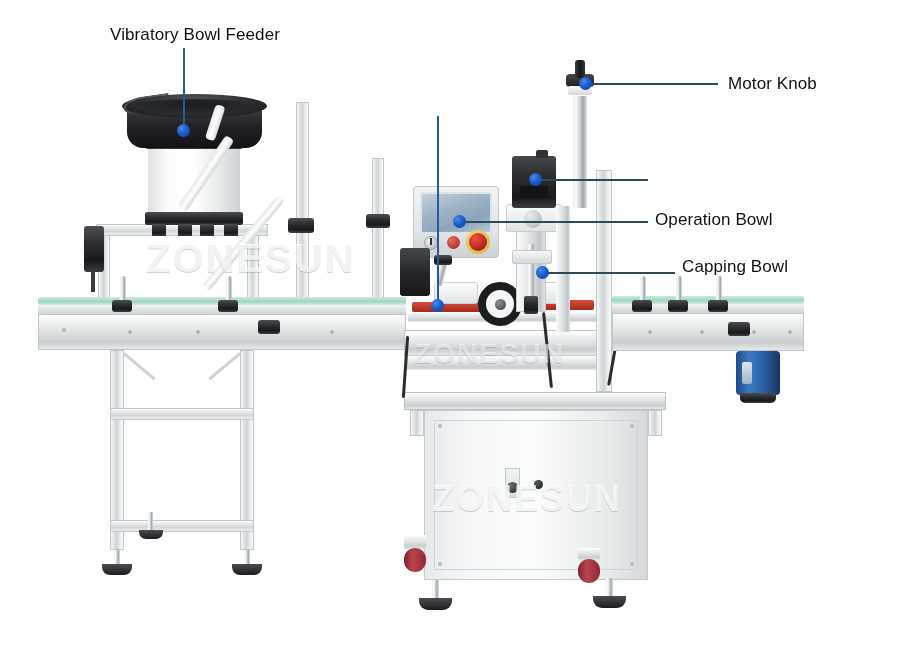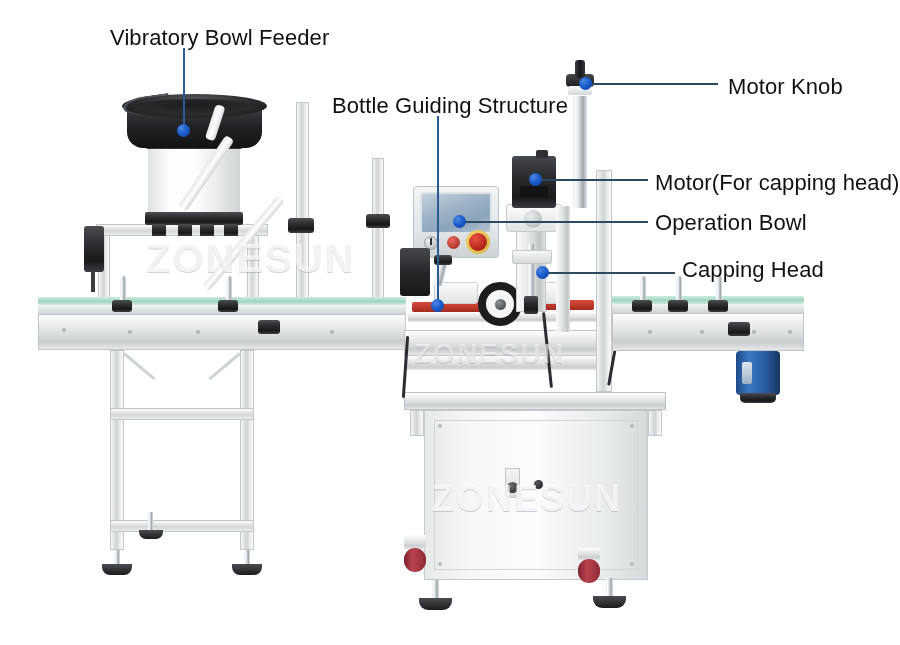--- a/index.html
+++ b/index.html
@@ -12,21 +12,21 @@
   .metal{background:linear-gradient(180deg,#fdfdfd 0%,#eceeee 28%,#dcdfe0 55%,#c9cdcf 78%,#e6e8e9 100%);}
   .metal-v{background:linear-gradient(90deg,#fbfbfb 0%,#e9ebec 30%,#d3d7d8 62%,#bfc4c6 82%,#e2e5e6 100%);}
   .extr{background:linear-gradient(90deg,#f6f7f7 0%,#e3e6e7 22%,#cfd3d5 48%,#e7eaeb 70%,#fafafa 100%);
         border:1px solid #c2c7c9;box-sizing:border-box;}
   .extr-h{background:linear-gradient(180deg,#fafafa 0%,#e6e9ea 30%,#d2d6d8 60%,#eceeef 100%);
         border:1px solid #c2c7c9;box-sizing:border-box;}
   .chrome{background:linear-gradient(90deg,#e9ecee 0%,#fbfcfc 22%,#c8ced2 52%,#9fa7ac 72%,#dfe4e6 100%);}
   .dark{background:linear-gradient(180deg,#4c4e52 0%,#2b2d30 40%,#18191b 75%,#3a3c40 100%);}
 
   
-  .lbl{position:absolute;color:#111;font-size:22px;letter-spacing:.1px;white-space:nowrap;}
+  .lbl{position:absolute;color:#111;font-size:17px;letter-spacing:.1px;white-space:nowrap;}
   .lead-h{position:absolute;height:2px;background:#2b4a5d;}
   .lead-v{position:absolute;width:2px;background:#2a5c94;}
   .dot{position:absolute;width:13px;height:13px;border-radius:50%;
        background:radial-gradient(circle at 35% 32%,#4d8ae0 0%,#1a5ccd 45%,#0d3f9e 100%);}
 
   
   .wm{position:absolute;color:rgba(255,255,255,.72);font-weight:bold;
       letter-spacing:2px;pointer-events:none;text-shadow:0 1px 0 rgba(120,130,140,.35);}
 </style>
 </head>
@@ -257,34 +257,32 @@
     <div class="wm" style="left:432px;top:478px;font-size:36px;color:rgba(255,255,255,.78);">ZONESUN</div>
     <div class="wm" style="left:414px;top:338px;font-size:28px;color:rgba(255,255,255,.55);">ZONESUN</div>
   </div>
 
   <div class="abs" style="left:0;top:0;width:900px;height:645px;">
 
     <div class="lbl" style="left:110px;top:25px;">Vibratory Bowl Feeder</div>
     <div class="lead-v" style="left:183px;top:48px;height:82px;"></div>
     <div class="dot" style="left:177px;top:124px;"></div>
 
-    <div class="lbl" style="left:332px;top:93px;">Bottle Guiding Structure</div>
     <div class="lead-v" style="left:437px;top:116px;height:189px;"></div>
     <div class="dot" style="left:431px;top:299px;"></div>
 
     <div class="lbl" style="left:728px;top:74px;">Motor Knob</div>
     <div class="lead-h" style="left:588px;top:83px;width:130px;"></div>
     <div class="dot" style="left:579px;top:77px;"></div>
 
-    <div class="lbl" style="left:655px;top:170px;">Motor(For capping head)</div>
     <div class="lead-h" style="left:538px;top:179px;width:110px;"></div>
     <div class="dot" style="left:529px;top:173px;"></div>
 
     <div class="lbl" style="left:655px;top:210px;">Operation Bowl</div>
     <div class="lead-h" style="left:462px;top:221px;width:186px;"></div>
     <div class="dot" style="left:453px;top:215px;"></div>
 
-    <div class="lbl" style="left:682px;top:257px;">Capping Head</div>
+    <div class="lbl" style="left:682px;top:257px;">Capping Bowl</div>
     <div class="lead-h" style="left:545px;top:272px;width:130px;"></div>
     <div class="dot" style="left:536px;top:266px;"></div>
   </div>
 
 </div>
 
 </body></html>

